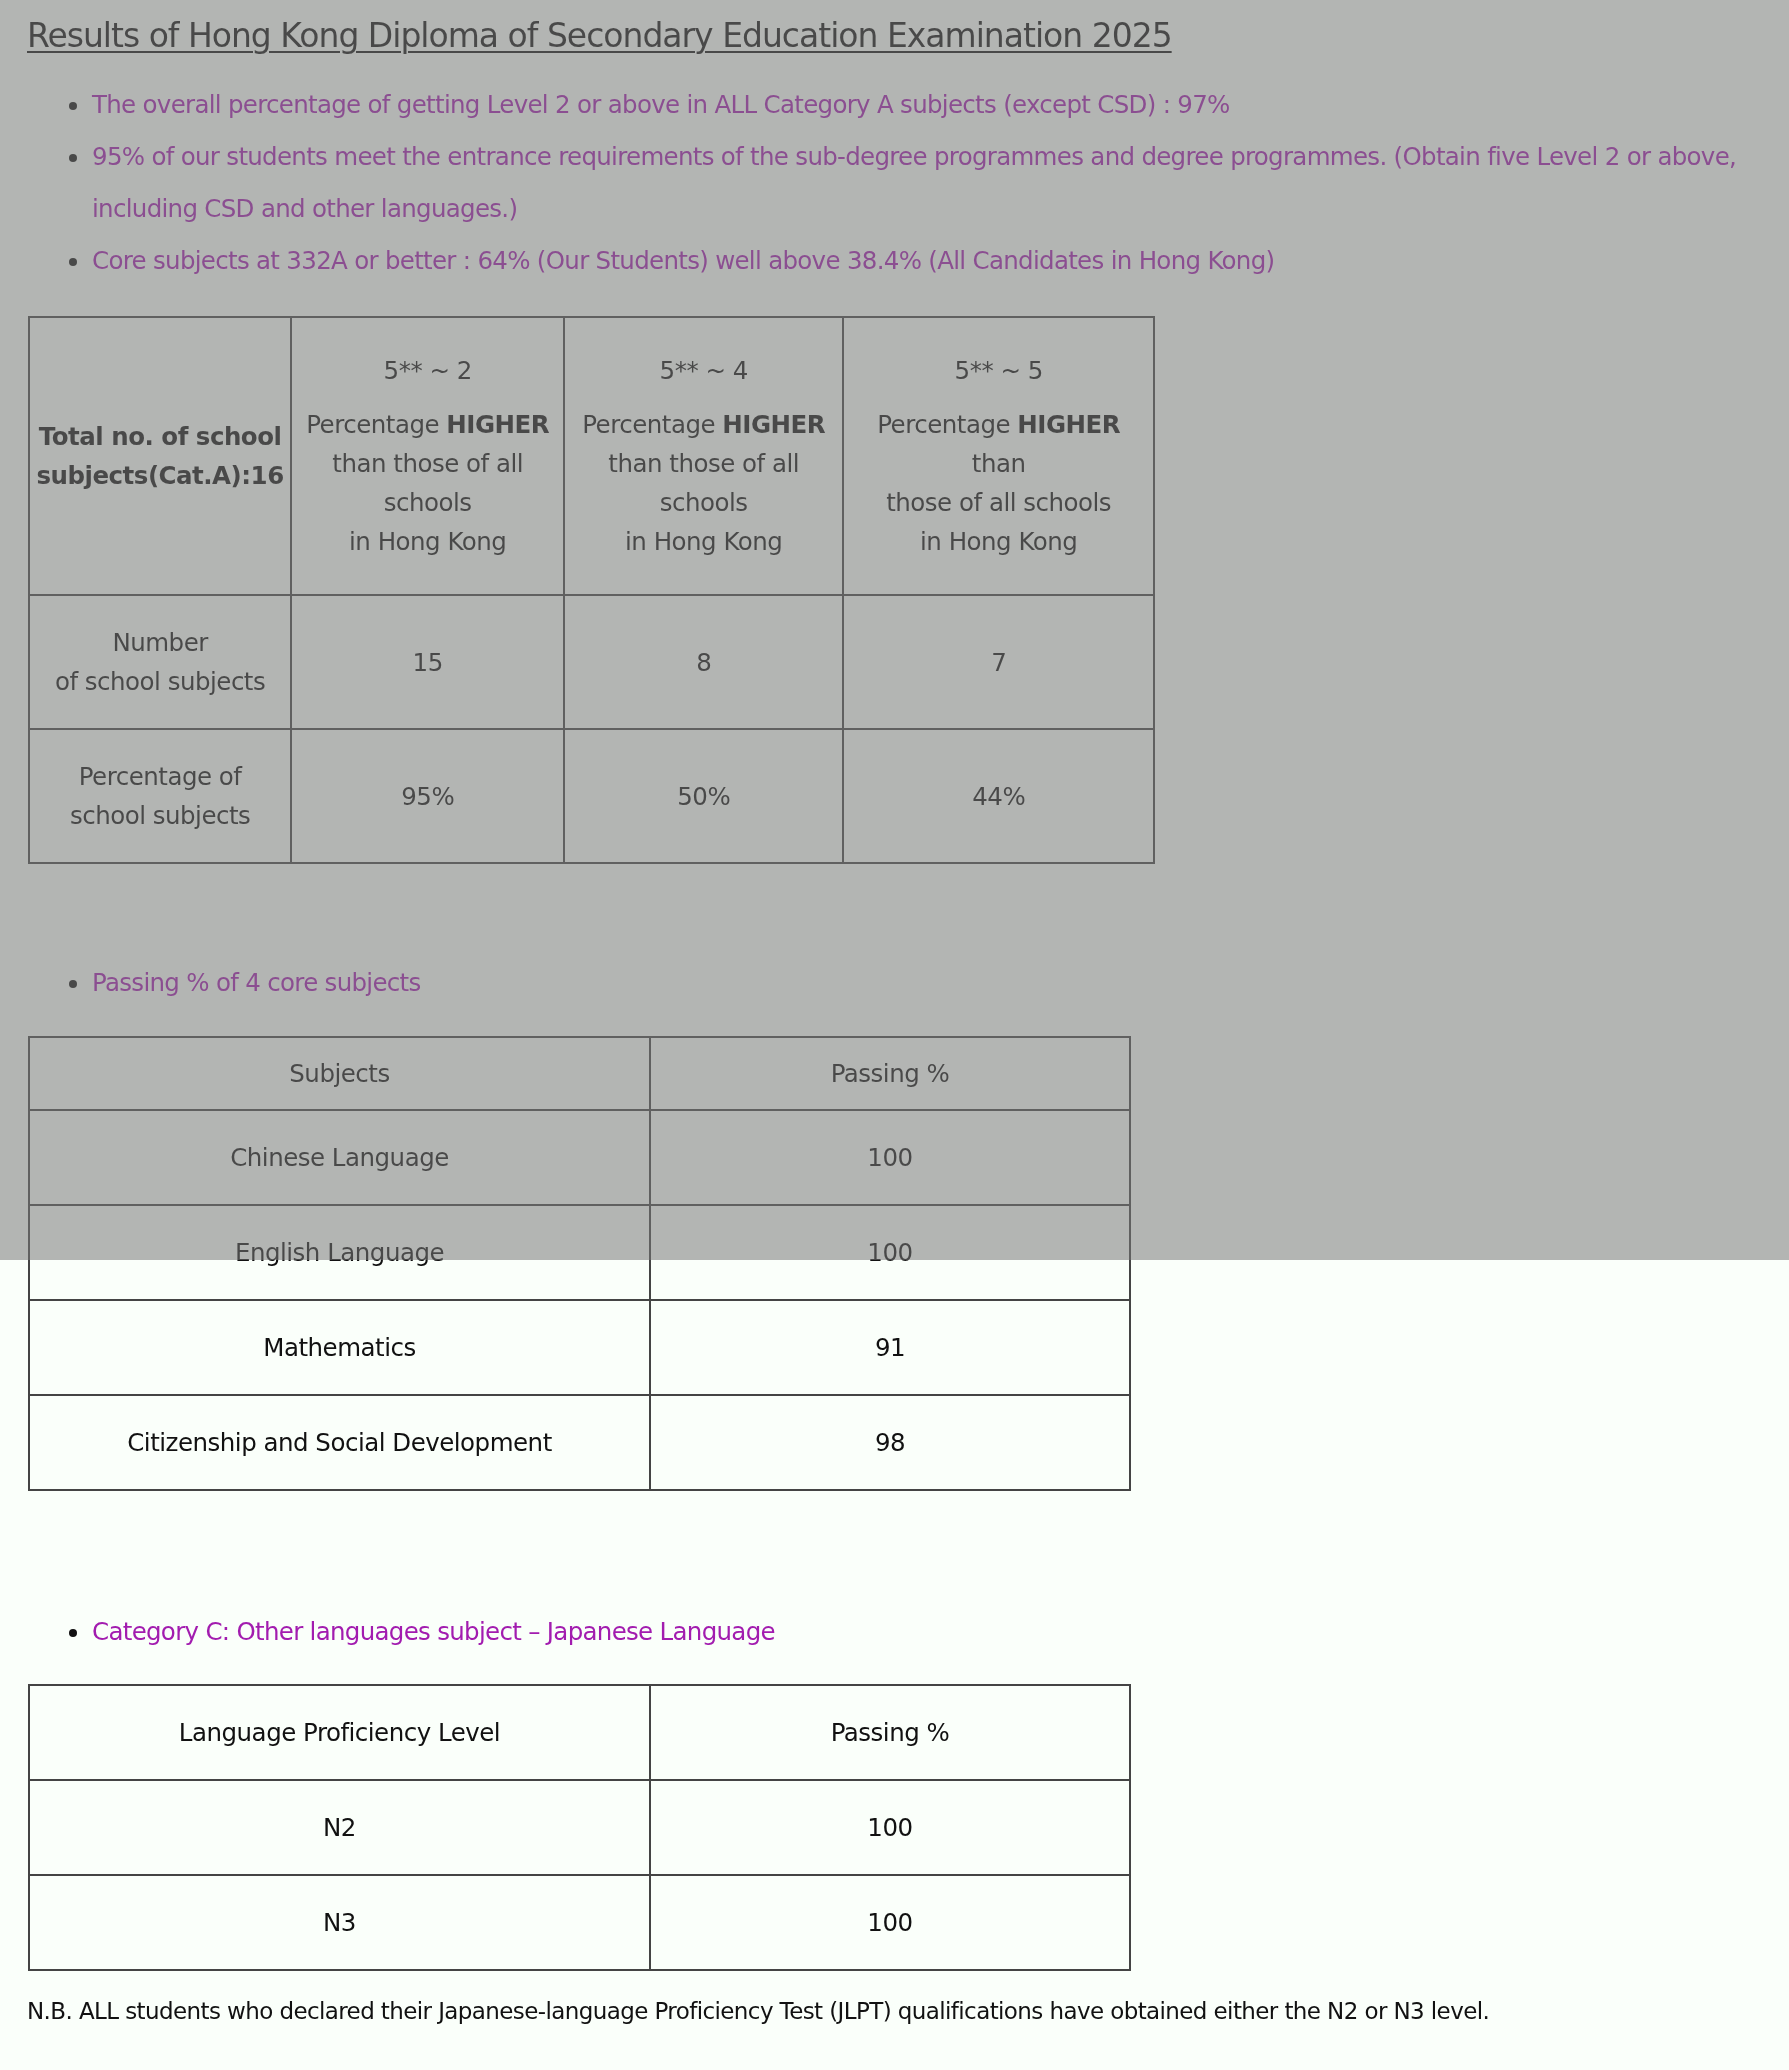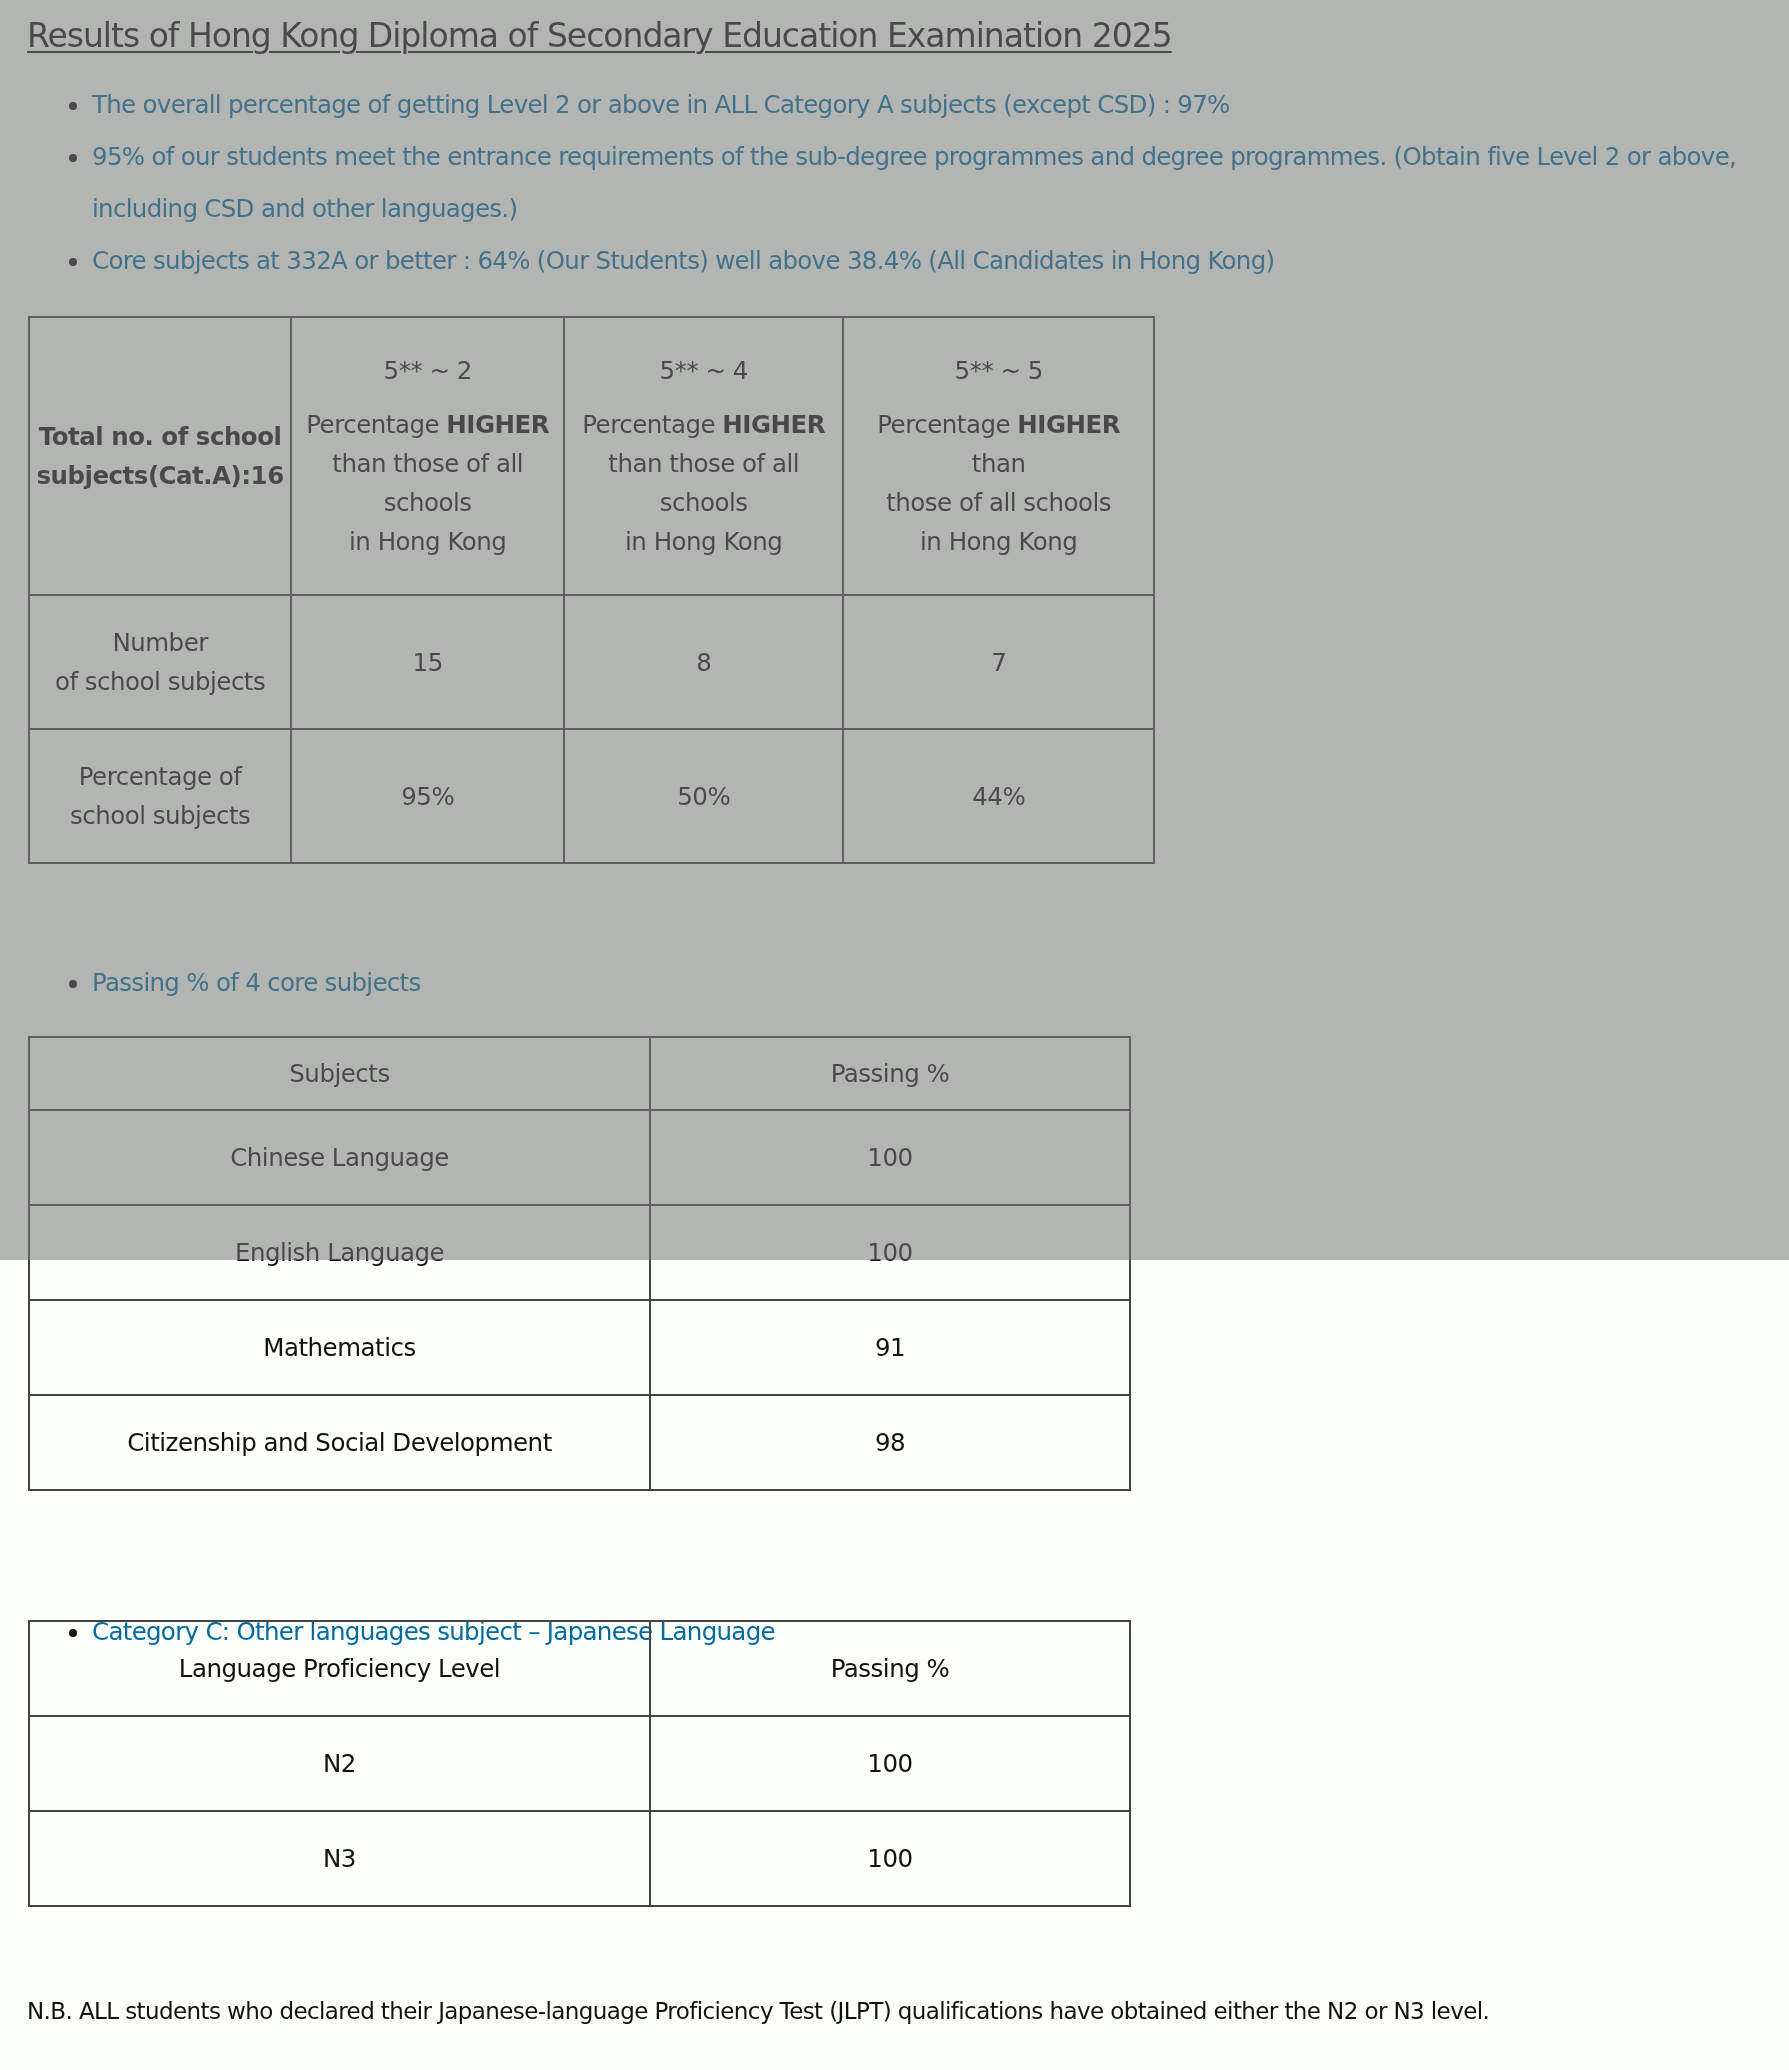--- a/index.html
+++ b/index.html
@@ -12,21 +12,21 @@
   .page { position: absolute; left: 0; top: 0; width: 1790px; }
   .title {
     position: absolute; left: 27px; top: 16.4px;
     font-size: 33px; font-weight: normal; text-decoration: underline;
     letter-spacing: -1px; color: #111; margin: 0;
     text-underline-offset: 4.1px; text-decoration-thickness: 1.6px;
   }
   ul.bullets { position: absolute; left: 0; margin: 0; padding: 0; list-style: none; }
   ul.bullets li {
     position: relative; padding-left: 92px; font-size: 24.5px; line-height: 52px;
-    letter-spacing: -0.7px; width: 1637px; color: #0369a1;
+    letter-spacing: -0.7px; width: 1637px; color: #a21caf;
   }
   ul.bullets li::before {
     content: ""; position: absolute; left: 69px; top: 23px; width: 8.2px; height: 8.2px;
     border-radius: 50%; background: #111;
   }
   table.t {
     position: absolute; left: 28px; border-collapse: collapse;
     font-size: 24.5px; letter-spacing: -0.5px; color: #111;
   }
   table.t td {
@@ -127,21 +127,21 @@
       <td>Citizenship and Social Development</td>
       <td>98</td>
     </tr>
   </tbody>
     </table>
 
   <ul class="bullets" style="top:1606px;">
     <li>Category C: Other languages subject – Japanese Language</li>
   </ul>
 
-  <table class="t" style="top:1620px;">
+  <table class="t" style="top:1684px;">
     <tbody>
         <tr style="height:95px;">
       <td style="width:606px;">Language Proficiency Level</td>
       <td style="width:465px;">Passing %</td>
     </tr>
     <tr style="height:95px;">
       <td>N2</td>
       <td>100</td>
     </tr>
     <tr style="height:95px;">

